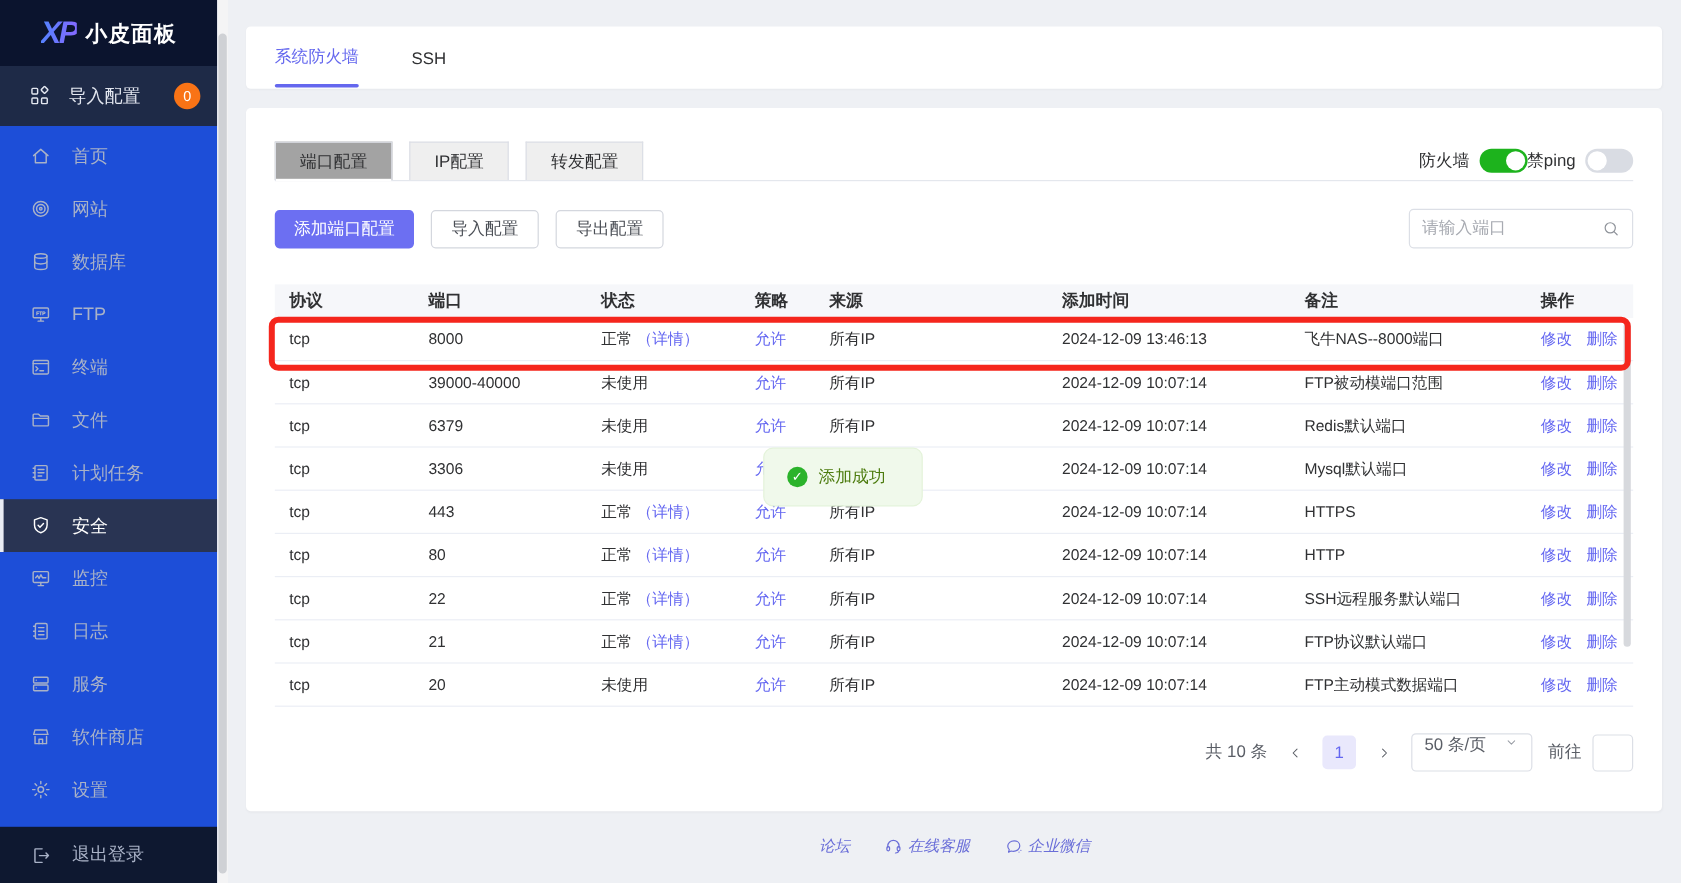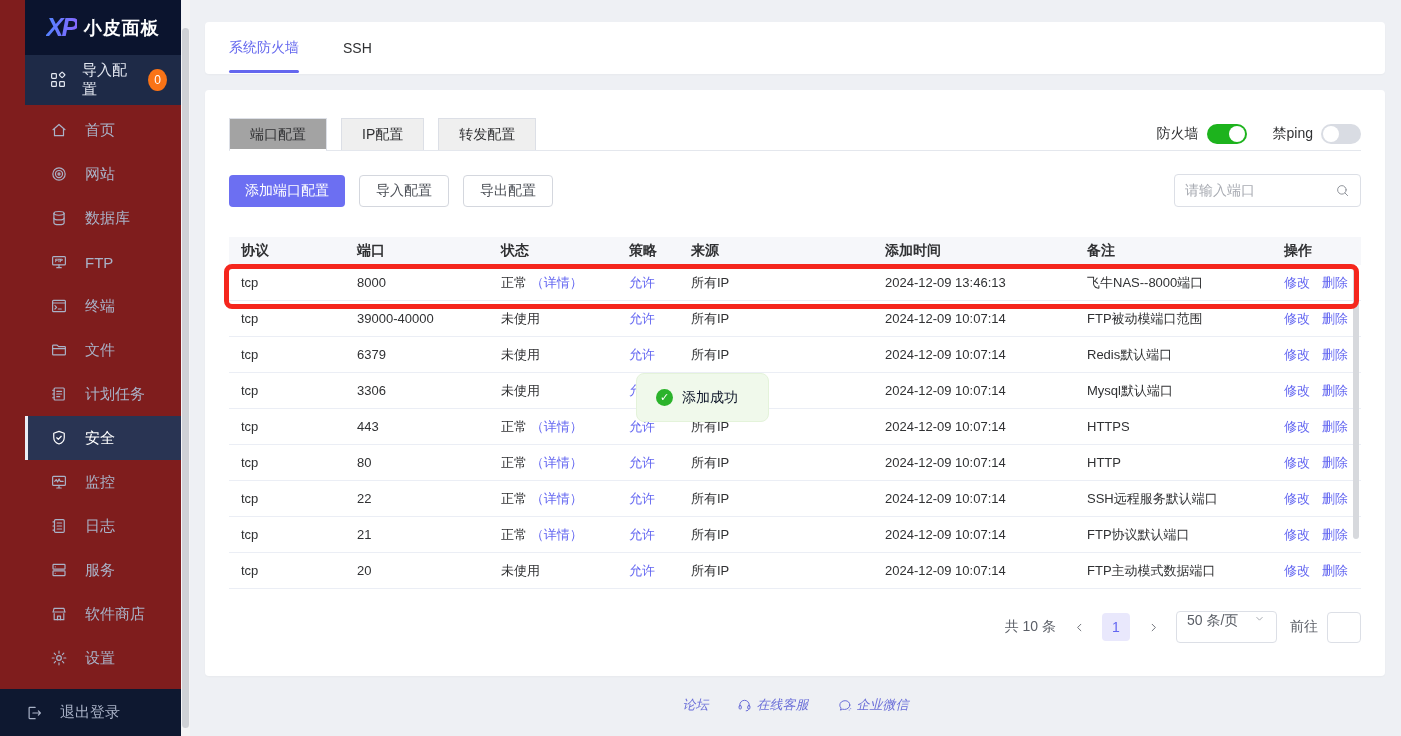--- a/index.html
+++ b/index.html
@@ -5,21 +5,21 @@
   * { margin:0; padding:0; box-sizing:border-box; }
   html,body { width:1401px; height:736px; }
   body {
     position:relative; overflow:hidden;
     font-family:"Liberation Sans","DejaVu Sans",sans-serif;
     background:#eef0f4; color:#303133; font-size:14px;
   }
   svg.ic { width:18px; height:18px; fill:none; stroke:currentColor; stroke-width:1.6; stroke-linecap:round; stroke-linejoin:round; flex:0 0 auto; }
 
   
-  .sidebar { position:absolute; left:0; top:0; width:181px; height:736px; background:#7f1d1d;padding-left:25px; }
+  .sidebar { position:absolute; left:0; top:0; width:181px; height:736px; background:#1d4ed8; }
   .logo { height:55px; background:#0b142e; display:flex; align-items:center; justify-content:center; gap:7px; }
   .logo-mark { font-size:26px; font-weight:bold; font-style:italic;
     background:linear-gradient(100deg,#4f86ff,#8a66ff); -webkit-background-clip:text; background-clip:text; color:transparent; letter-spacing:-2px; }
   .logo-title { color:#fff; font-size:18px; font-weight:bold; letter-spacing:1px; }
   .quick { height:50px; background:#1e2a47; display:flex; align-items:center; gap:15px; padding:0 14px 0 24px; color:#e3e7f0; font-size:15px; cursor:pointer; }
   .quick .badge { margin-left:auto; width:22px; height:22px; border-radius:50%; background:#f97316; color:#fff; font-size:12px; display:flex; align-items:center; justify-content:center; }
   .nav { padding-top:3px; }
   .nav-item { height:44px; display:flex; align-items:center; gap:17px; padding:0 14px 0 25px; color:#a9b2c7; font-size:15px; cursor:pointer; position:relative; }
   .nav-item.active { background:#29345390; background:#293453; color:#fff; }
   .nav-item.active::before { content:""; position:absolute; left:0; top:0; bottom:0; width:3px; background:#e9ecf4; }
@@ -33,21 +33,21 @@
   .page-tab { position:relative; height:52px; display:flex; align-items:center; font-size:14px; color:#303133; cursor:pointer; }
   .page-tab.active { color:#6467ee; }
   .page-tab.active::after { content:""; position:absolute; left:0; right:0; bottom:1px; height:3px; border-radius:2px; background:#6467ee; }
 
   
   .maincard { position:absolute; left:205px; top:90px; width:1180px; height:586px; background:#fff; border-radius:4px; padding:28px 24px 0; box-shadow:0 1px 2px rgba(0,0,0,.03); }
   .cardtabs { display:flex; align-items:flex-end; border-bottom:1px solid #e4e7ed; height:33px; position:relative; }
   .ctab { height:32px; padding:0 20px; display:flex; align-items:center; font-size:14px; color:#303133; background:#efefef; border:1px solid #dcdfe6; border-bottom:none; cursor:pointer; margin-right:14px; }
   .ctab.active { background:#a3a3a3; position:relative; }
   .ctab.active::after { content:""; position:absolute; left:0; right:0; bottom:-1px; height:2px; background:#fff; }
-  .switches { margin-left:auto; display:flex; gap:26px; padding-bottom:6px; }
+  .switches { margin-left:auto; display:flex; padding-bottom:6px; }
   .sw-group { display:flex; align-items:center; gap:8px; font-size:14px; color:#303133; }
   .switch { width:40px; height:20px; border-radius:10px; position:relative; cursor:pointer; }
   .switch.on { background:#1db31d; }
   .switch.off { background:#d9dce3; }
   .switch .knob { position:absolute; top:2px; width:16px; height:16px; border-radius:50%; background:#fff; }
   .switch.on .knob { right:2px; }
   .switch.off .knob { left:2px; }
 
   .btnrow { margin-top:23px; display:flex; align-items:center; gap:14px; }
   .btn { height:32px; padding:0 16px; border-radius:4px; font-size:14px; display:flex; align-items:center; cursor:pointer; }
@@ -63,21 +63,21 @@
   .thead, .trow { display:grid; grid-template-columns:116px 144px 128px 62px 194px 202px 197px 1fr; align-items:center; }
   .thead { height:28px; background:#f6f7fa; font-weight:bold; font-size:14px; color:#303133; }
   .thead > div, .trow > div { padding-left:12px; white-space:nowrap; overflow:hidden; }
   .trow { height:36px; border-bottom:1px solid #ebeef5; font-size:13px; color:#303133; }
   .plink { color:#6366f1; cursor:pointer; }
   .acts { display:flex; gap:12px; }
   .row-highlight { position:absolute; left:-5px; top:27px; width:1135px; height:45px; border:5px solid #f5261d; border-radius:8px; pointer-events:none; z-index:3; }
   .tscroll { position:absolute; right:2px; top:32px; width:6px; height:270px; background:#d7d9dd; border-radius:3px; z-index:2; }
   .toast { position:absolute; left:407px; top:136px; width:133px; height:49px; background:#f0f9eb; border:1px solid #e4f3da; border-radius:8px; display:flex; align-items:center; gap:9px; padding-left:19px; z-index:4; }
   .toast .tick { width:17px; height:17px; border-radius:50%; background:#2bb32b; color:#fff; font-size:11px; display:flex; align-items:center; justify-content:center; }
-  .toast .msg { color:#0f172a; font-size:14px; }
+  .toast .msg { color:#4d7c0f; font-size:14px; }
 
   
   .pager { margin-top:22px; display:flex; align-items:center; justify-content:flex-end; gap:13px; color:#5a5e66; font-size:14px; }
   .pg-arrow { width:20px; height:28px; display:flex; align-items:center; justify-content:center; cursor:pointer; color:#5a5e66; }
   .pg-arrow svg { width:13px; height:13px; }
   .pg-num { width:28px; height:28px; border-radius:4px; background:#e9e8fc; color:#6366f1; display:flex; align-items:center; justify-content:center; cursor:pointer; }
   .pg-size { width:101px; height:32px; border:1px solid #dcdfe6; border-radius:4px; display:flex; align-items:flex-start; justify-content:space-between; padding:0 10px; cursor:pointer; background:#fff; }
   .pg-size svg { width:13px; height:13px; color:#9a9ea6; }
   .pg-goto { display:flex; align-items:center; gap:9px; }
   .pg-goto input { width:34px; height:31px; border:1px solid #dcdfe6; border-radius:4px; outline:none; text-align:center; font-size:14px; font-family:inherit; color:#303133; }

